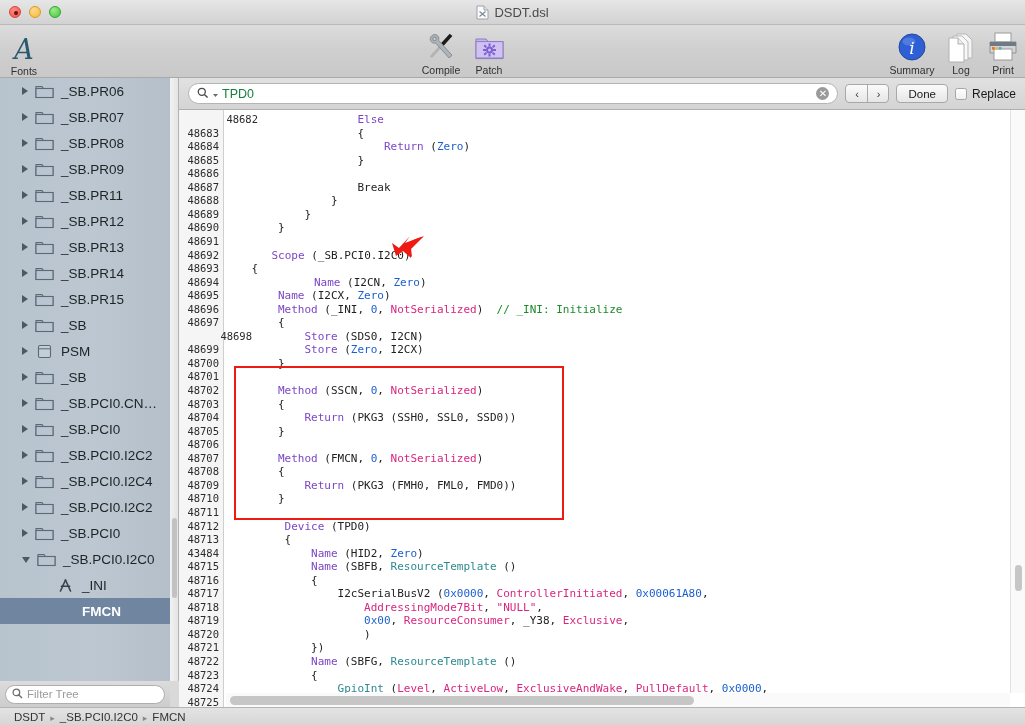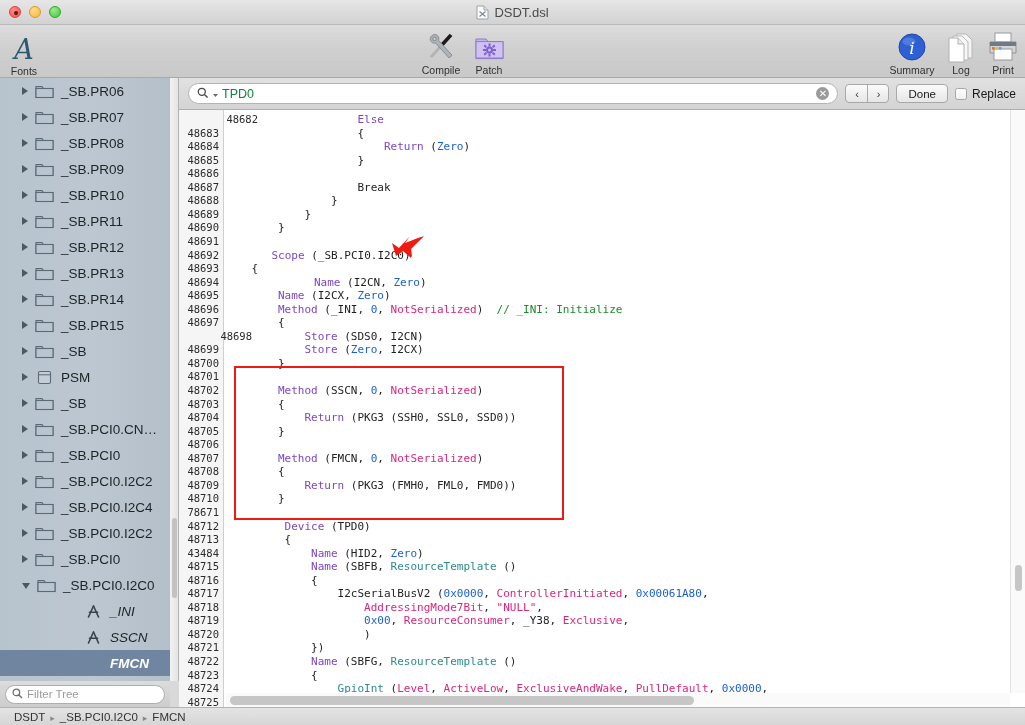--- a/index.html
+++ b/index.html
@@ -56,21 +56,21 @@
   .sidebar {
     position: absolute; left: 0; top: 78px; width: 170px; height: 603px;
     background: linear-gradient(to right, #b7c3cd 0%, #bcc7d1 55%, #b4bfc9 100%);
     overflow: hidden;
   }
   .tree { position: relative; }
   .tree-row {
     display: flex; align-items: center; height: 26px;
     padding-left: 22px; font-size: 13.5px; color: #1e2326;
   }
-  .tree-row.indent1 { padding-left: 84px; font-style: italic; }
+  .tree-row.indent1 { padding-left: 56px; }
   .tree-row.selected { background: #7086a0; color: #ffffff; font-weight: 600; }
   .disc {
     width: 0; height: 0; margin-right: 7px; flex: 0 0 auto;
     border-left: 6px solid #4c5963; border-top: 4.5px solid transparent;
     border-bottom: 4.5px solid transparent;
   }
   .disc.open {
     border-left: 4.5px solid transparent; border-right: 4.5px solid transparent;
     border-top: 6px solid #4c5963; border-bottom: 0;
     margin-top: 2px;
@@ -344,28 +344,20 @@
               <rect x="1" y="4.5" width="17" height="9" fill="#b9c5d0" stroke="#5c6a76" stroke-width="1.1"></rect>
             </svg></span>
           <span class="tlabel">_SB.PR09</span>
         </div>
         <div class="tree-row">
           <span class="disc"></span>
           <span class="ticon"><svg width="19" height="15" viewBox="0 0 19 15">
               <path d="M1 2.5h6l1.5 2H18v9H1z" fill="#a6b3bf" stroke="#5c6a76" stroke-width="1.1"></path>
               <rect x="1" y="4.5" width="17" height="9" fill="#b9c5d0" stroke="#5c6a76" stroke-width="1.1"></rect>
             </svg></span>
-          <span class="tlabel">_SB.PR10</span>
-        </div>
-        <div class="tree-row">
-          <span class="disc"></span>
-          <span class="ticon"><svg width="19" height="15" viewBox="0 0 19 15">
-              <path d="M1 2.5h6l1.5 2H18v9H1z" fill="#a6b3bf" stroke="#5c6a76" stroke-width="1.1"></path>
-              <rect x="1" y="4.5" width="17" height="9" fill="#b9c5d0" stroke="#5c6a76" stroke-width="1.1"></rect>
-            </svg></span>
           <span class="tlabel">_SB.PR11</span>
         </div>
         <div class="tree-row">
           <span class="disc"></span>
           <span class="ticon"><svg width="19" height="15" viewBox="0 0 19 15">
               <path d="M1 2.5h6l1.5 2H18v9H1z" fill="#a6b3bf" stroke="#5c6a76" stroke-width="1.1"></path>
               <rect x="1" y="4.5" width="17" height="9" fill="#b9c5d0" stroke="#5c6a76" stroke-width="1.1"></rect>
             </svg></span>
           <span class="tlabel">_SB.PR12</span>
         </div>
@@ -475,30 +467,20 @@
         </div>
         <div class="tree-row indent1">
           <span class="ticon"><svg width="19" height="15" viewBox="0 0 19 15">
               <g stroke="#36424c" stroke-width="1.6" fill="none" stroke-linecap="round">
                 <path d="M9.5 2 L4.5 13"></path>
                 <path d="M9.5 2 L14.5 13"></path>
                 <path d="M5.4 8.2 H13.6"></path>
               </g>
             </svg></span>
           <span class="tlabel">_INI</span>
-        </div>
-        <div class="tree-row indent1">
-          <span class="ticon"><svg width="19" height="15" viewBox="0 0 19 15">
-              <g stroke="#36424c" stroke-width="1.6" fill="none" stroke-linecap="round">
-                <path d="M9.5 2 L4.5 13"></path>
-                <path d="M9.5 2 L14.5 13"></path>
-                <path d="M5.4 8.2 H13.6"></path>
-              </g>
-            </svg></span>
-          <span class="tlabel">SSCN</span>
         </div>
         <div class="tree-row indent1 selected">
           <span class="ticon" style="visibility: hidden;"><svg width="19" height="15" viewBox="0 0 19 15">
               <g stroke="#36424c" stroke-width="1.6" fill="none" stroke-linecap="round">
                 <path d="M9.5 2 L4.5 13"></path>
                 <path d="M9.5 2 L14.5 13"></path>
                 <path d="M5.4 8.2 H13.6"></path>
               </g>
             </svg></span>
           <span class="tlabel">FMCN</span>
@@ -571,21 +553,21 @@
         <div class="ln" style="position: absolute; left: 0px; width: 45px; top: 260.45px;">48701</div>
         <div class="ln" style="position: absolute; left: 0px; width: 45px; top: 274px;">48702</div>
         <div class="ln" style="position: absolute; left: 0px; width: 45px; top: 287.55px;">48703</div>
         <div class="ln" style="position: absolute; left: 0px; width: 45px; top: 301.1px;">48704</div>
         <div class="ln" style="position: absolute; left: 0px; width: 45px; top: 314.65px;">48705</div>
         <div class="ln" style="position: absolute; left: 0px; width: 45px; top: 328.2px;">48706</div>
         <div class="ln" style="position: absolute; left: 0px; width: 45px; top: 341.75px;">48707</div>
         <div class="ln" style="position: absolute; left: 0px; width: 45px; top: 355.3px;">48708</div>
         <div class="ln" style="position: absolute; left: 0px; width: 45px; top: 368.85px;">48709</div>
         <div class="ln" style="position: absolute; left: 0px; width: 45px; top: 382.4px;">48710</div>
-        <div class="ln" style="position: absolute; left: 0px; width: 45px; top: 395.95px;">78671</div>
+        <div class="ln" style="position: absolute; left: 0px; width: 45px; top: 395.95px;">48711</div>
         <div class="ln" style="position: absolute; left: 0px; width: 45px; top: 409.5px;">48712</div>
         <div class="ln" style="position: absolute; left: 0px; width: 45px; top: 423.05px;">48713</div>
         <div class="ln" style="position: absolute; left: 0px; width: 45px; top: 436.6px;">43484</div>
         <div class="ln" style="position: absolute; left: 0px; width: 45px; top: 450.15px;">48715</div>
         <div class="ln" style="position: absolute; left: 0px; width: 45px; top: 463.7px;">48716</div>
         <div class="ln" style="position: absolute; left: 0px; width: 45px; top: 477.25px;">48717</div>
         <div class="ln" style="position: absolute; left: 0px; width: 45px; top: 490.8px;">48718</div>
         <div class="ln" style="position: absolute; left: 0px; width: 45px; top: 504.35px;">48719</div>
         <div class="ln" style="position: absolute; left: 0px; width: 45px; top: 517.9px;">48720</div>
         <div class="ln" style="position: absolute; left: 0px; width: 45px; top: 531.45px;">48721</div>

